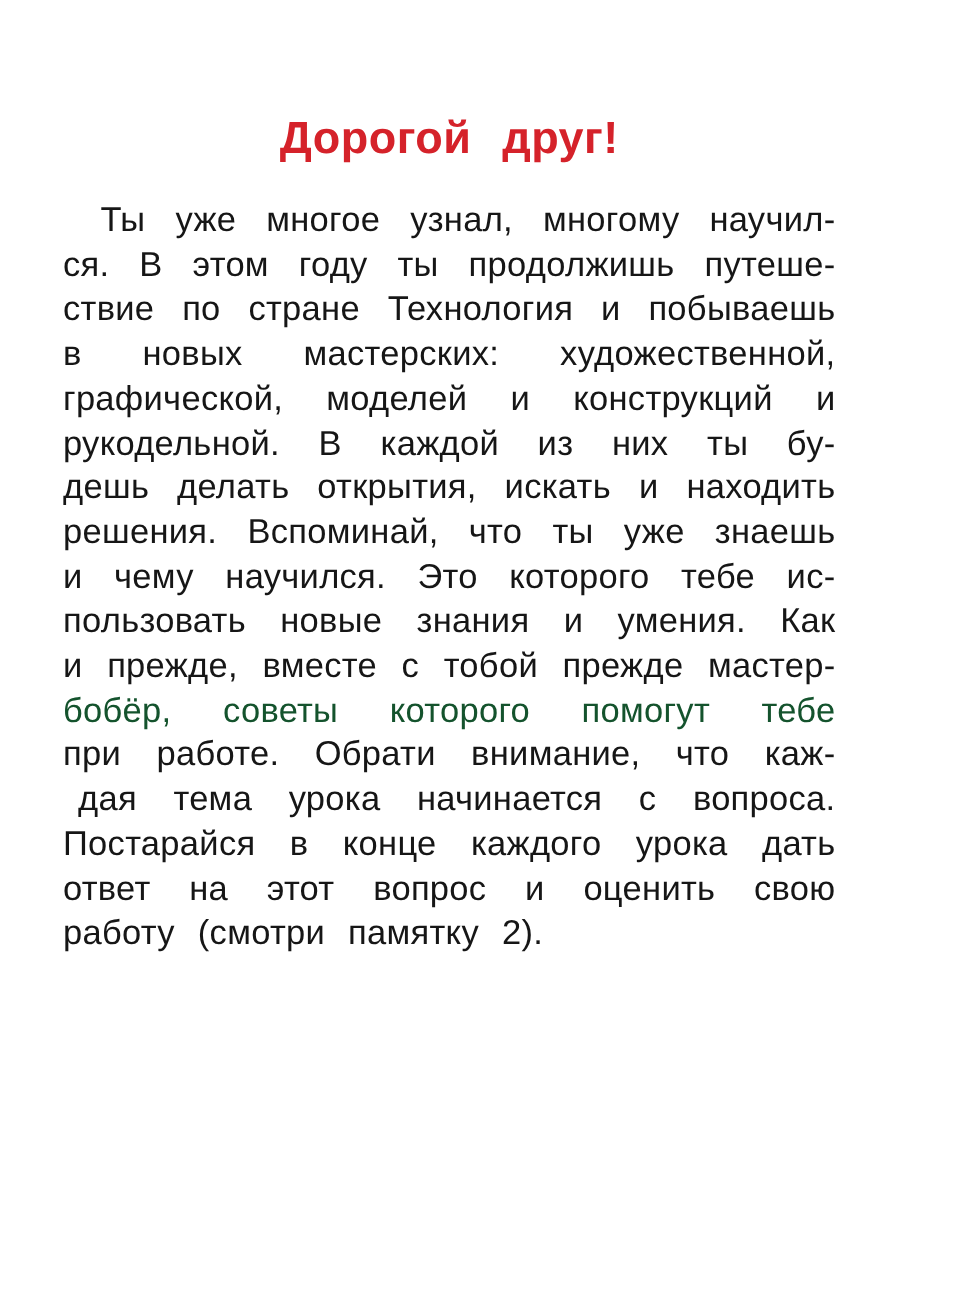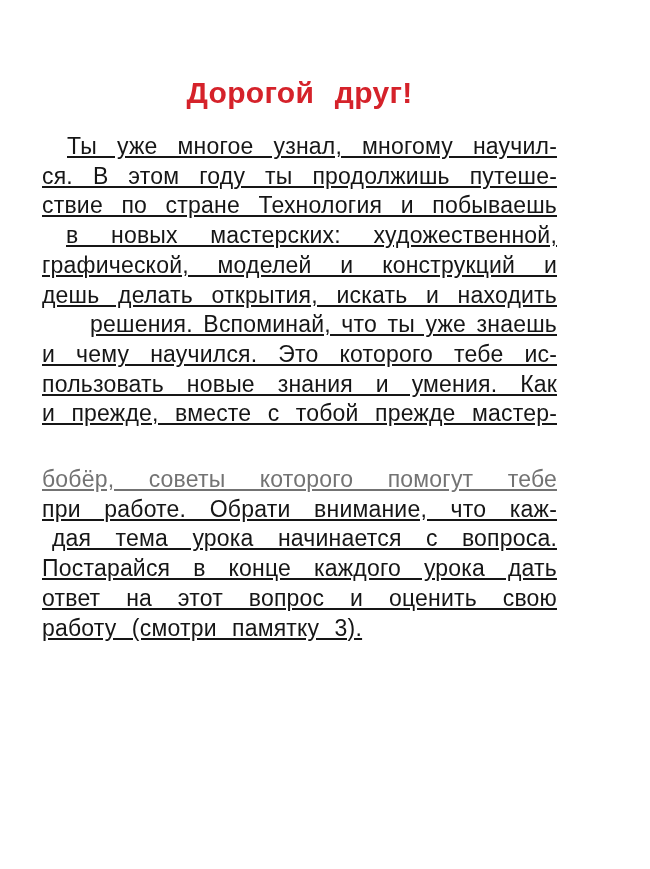--- a/index.html
+++ b/index.html
@@ -33,49 +33,49 @@
   .paragraph {
     margin: 0;
   }
   .line {
     font-size: 23px;
     line-height: 29.7px;
     color: #161616;
     text-align: justify;
     text-align-last: justify;
     letter-spacing: 0.2px;
-    text-decoration: underline;
   }
   .line.indent {
     text-indent: 25px;
   }
   .line.no-justify {
     text-align: left;
     text-align-last: left;
     word-spacing: 0.38em;
   }
 </style>
 </head>
 <body>
 
 <div class="page">
   <div class="content">
     <h1 class="title" style="color: rgb(213, 34, 42);">Дорогой друг!</h1>
     <div class="paragraph">
         <div class="line indent" style="color: rgb(22, 22, 22);">Ты уже многое узнал, многому научил-</div>
         <div class="line" style="color: rgb(22, 22, 22);">ся. В этом году ты продолжишь путеше-</div>
         <div class="line" style="color: rgb(22, 22, 22);">ствие по стране Технология и побываешь</div>
-        <div class="line" style="color: rgb(22, 22, 22); margin-left: 24px;">в новых мастерских: художественной,</div>
+        <div class="line" style="color: rgb(22, 22, 22);">в новых мастерских: художественной,</div>
         <div class="line" style="color: rgb(22, 22, 22);">графической, моделей и конструкций и</div>
+        <div class="line" style="color: rgb(22, 22, 22);">рукодельной. В каждой из них ты бу-</div>
         <div class="line" style="color: rgb(22, 22, 22);">дешь делать открытия, искать и находить</div>
-        <div class="line" style="color: rgb(22, 22, 22); margin-left: 48px;">решения. Вспоминай, что ты уже знаешь</div>
+        <div class="line" style="color: rgb(22, 22, 22);">решения. Вспоминай, что ты уже знаешь</div>
         <div class="line" style="color: rgb(22, 22, 22);">и чему научился. Это которого тебе ис-</div>
         <div class="line" style="color: rgb(22, 22, 22);">пользовать новые знания и умения. Как</div>
         <div class="line" style="color: rgb(22, 22, 22);">и прежде, вместе с тобой прежде мастер-</div>
-        <div class="line" style="color: #737373; margin-top: 36px;">бобёр, советы которого помогут тебе</div>
+        <div class="line" style="color: #14532d;">бобёр, советы которого помогут тебе</div>
         <div class="line" style="color: rgb(22, 22, 22);">при работе. Обрати внимание, что каж-</div>
         <div class="line" style="color: rgb(22, 22, 22); margin-left: 10px;">дая тема урока начинается с вопроса.</div>
         <div class="line" style="color: rgb(22, 22, 22);">Постарайся в конце каждого урока дать</div>
         <div class="line" style="color: rgb(22, 22, 22);">ответ на этот вопрос и оценить свою</div>
-        <div class="line no-justify" style="color: rgb(22, 22, 22);">работу (смотри памятку 3).</div>
+        <div class="line no-justify" style="color: rgb(22, 22, 22);">работу (смотри памятку 2).</div>
       </div>
   </div>
 </div>
 
 </body></html>

